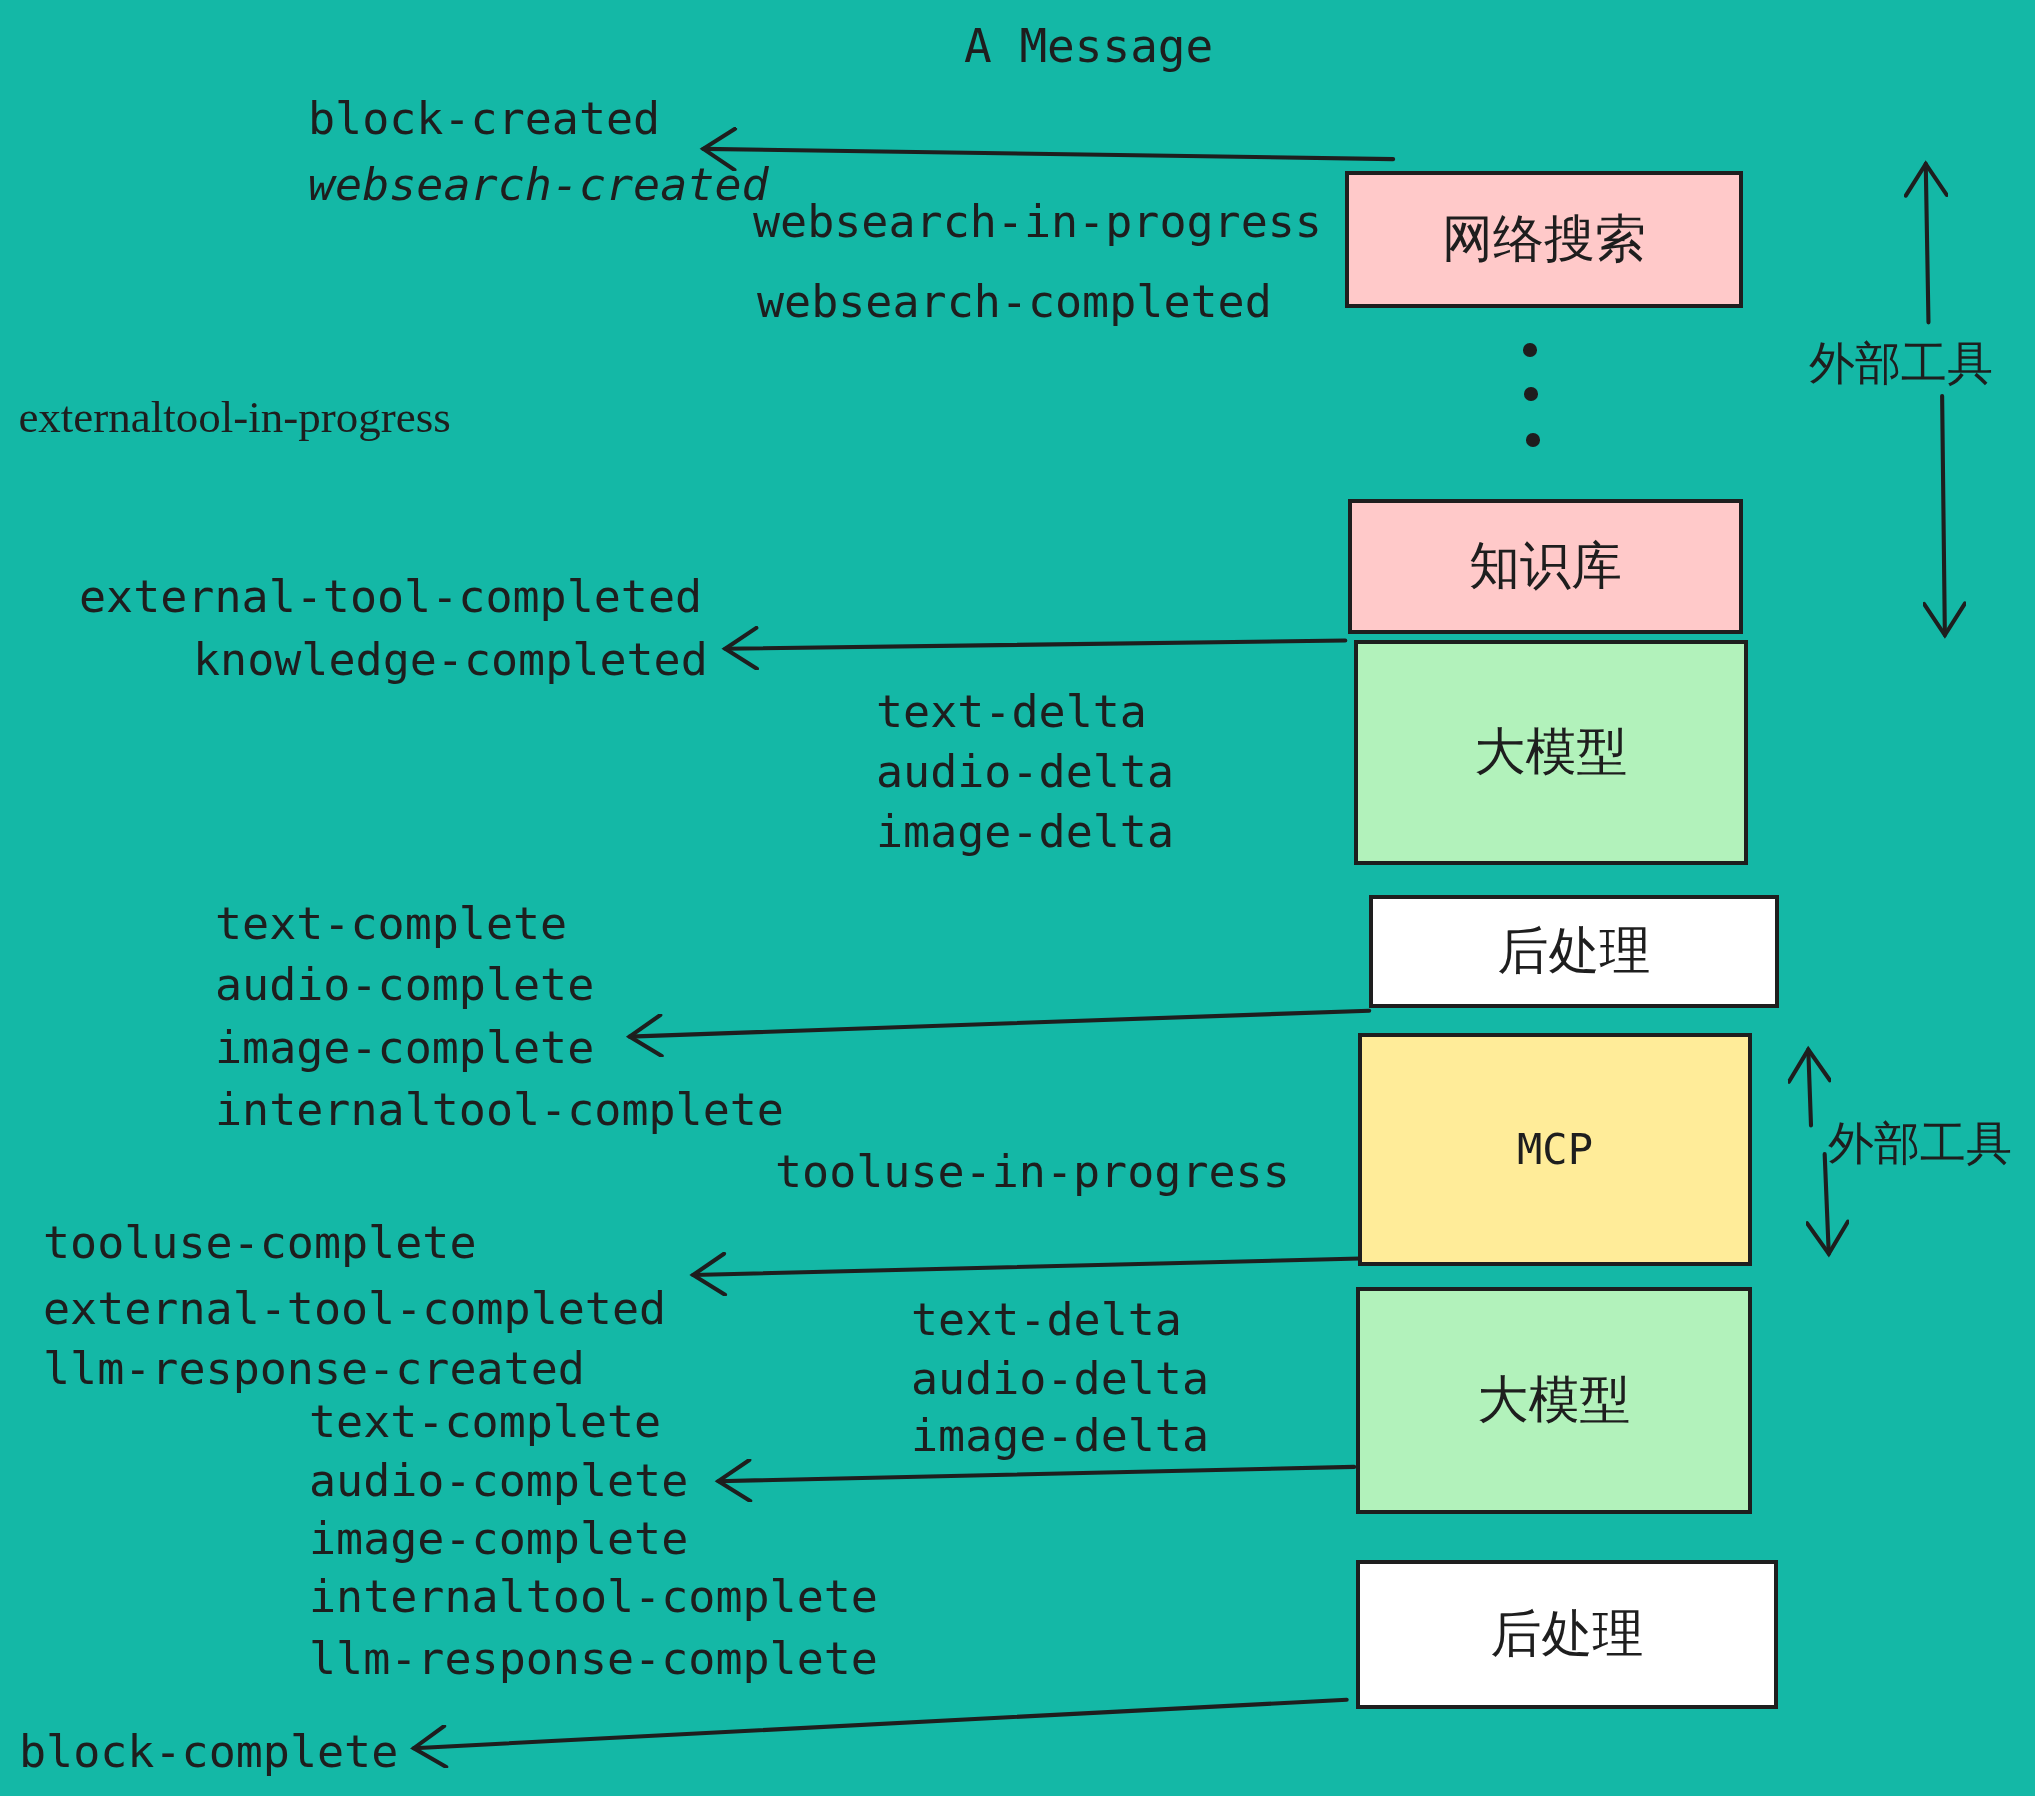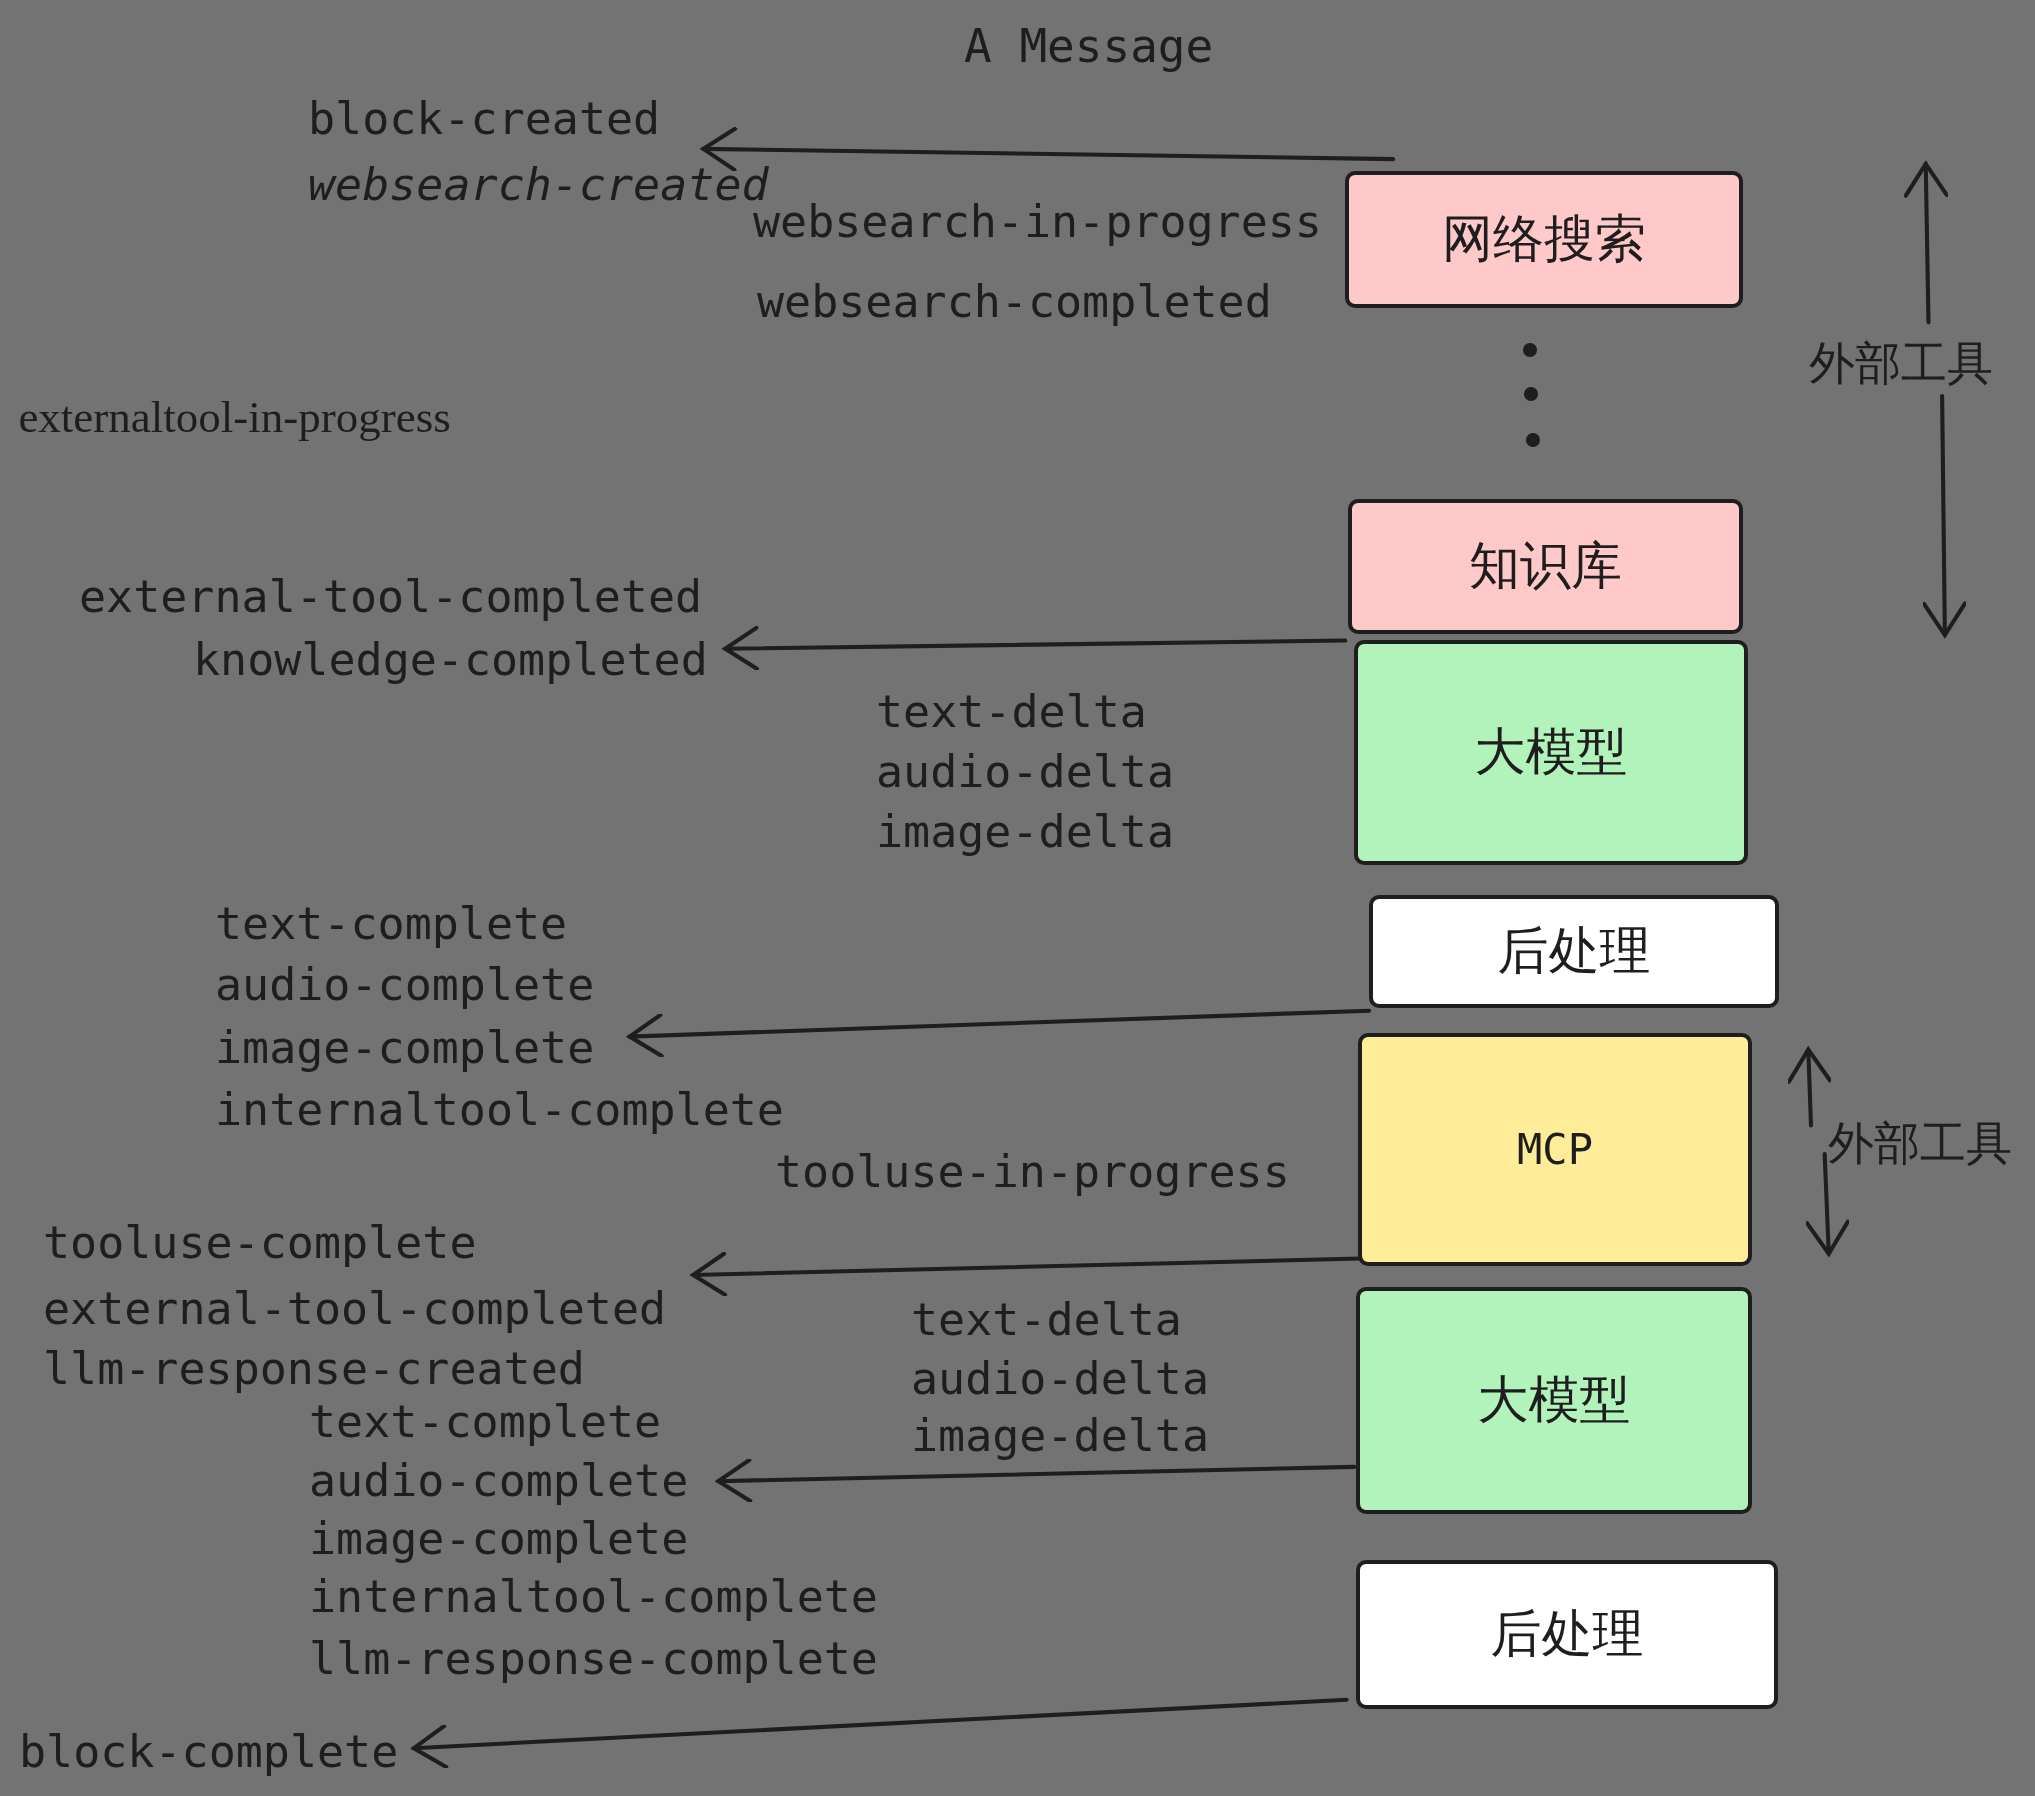--- a/index.html
+++ b/index.html
@@ -1,20 +1,20 @@
 <!DOCTYPE html>
 <html style="font-size:11px"><head>
 <meta charset="utf-8">
 <style>
   html, body { margin: 0; padding: 0; background: #ffffff; }
   #canvas {
     position: relative;
     width: 2035px;
     height: 1796px;
-    background: #737373;
+    background: #14b8a6;
     overflow: hidden;
     color: #1e1e1e;
   }
   .arrows-layer {
     position: absolute;
     left: 0; top: 0;
     width: 2035px; height: 1796px;
     pointer-events: none;
   }
   .ev {
@@ -28,21 +28,21 @@
   .title {
     position: absolute;
     font-family: "DejaVu Sans Mono", "Liberation Mono", monospace;
     font-size: 46px;
     white-space: nowrap;
     color: #1e1e1e;
   }
   .node {
     position: absolute;
     border: 4.1px solid #1e1e1e;
-    border-radius: 10px;
+    border-radius: 0;
     box-sizing: border-box;
     display: flex;
     align-items: center;
     justify-content: center;
     font-family: "DejaVu Sans", "Liberation Sans", sans-serif;
     font-size: 51px;
     color: #1e1e1e;
     white-space: nowrap;
   }
   .node.pink   { background: #ffc9c9; }

